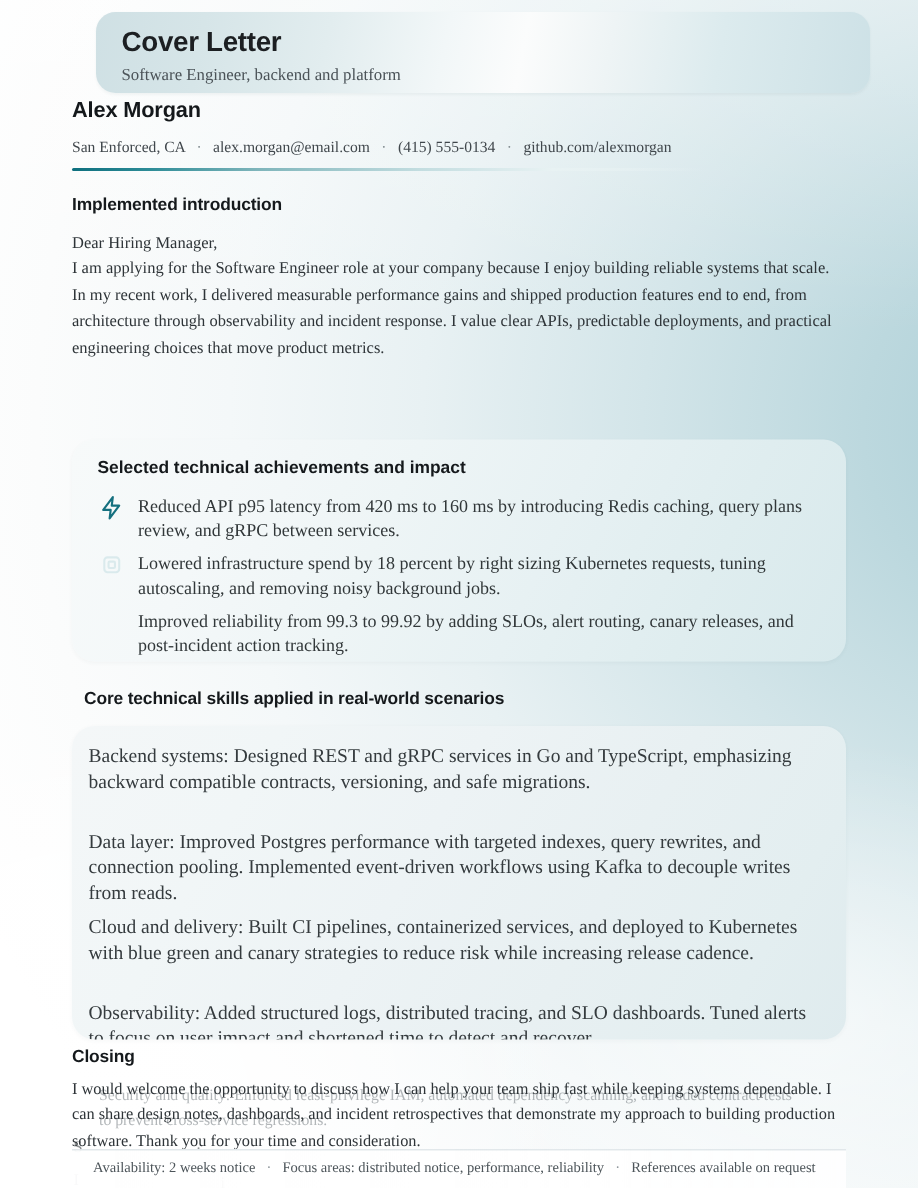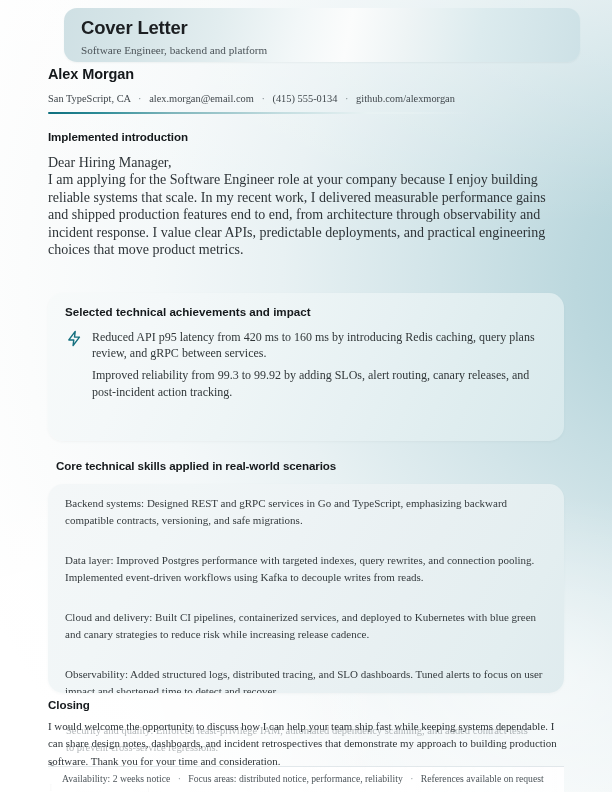--- a/index.html
+++ b/index.html
@@ -119,21 +119,21 @@
   #heading-intro   { left: 48px; top: 130px; }
   #heading-skills  { left: 48px; top: 459px; margin-left: 8px; }
   #heading-closing { left: 48px; top: 698px; }
 
   
   .intro-block {
     position: absolute;
     left: 48px;
     top: 154px;
     width: 516px;
-    font-size: 14px;
+    font-size: 11px;
     line-height: 17.4px;
     color: #2e3438;
   }
   .intro-salutation { display: block; }
   .intro-body { display: block; }
 
   
   .ach-card {
     position: absolute;
     left: 48px;
@@ -198,23 +198,23 @@
         #f1f6f7 22%,
         #edf3f5 44%,
         #e8f0f2 66%,
         #e3eef0 86%,
         #dfebee 100%);
     box-shadow: 0 1px 3px rgba(40,70,80,0.04);
     overflow: hidden;
   }
   .skill-row {
     position: absolute;
-    left: 17px;
+    left: 11px;
     width: 482px;
-    font-size: 11px;
+    font-size: 13px;
     line-height: 17.2px;
     color: #353b3e;
   }
   .skill-row.r0 { top: 11px; }
   .skill-row.r1 { top: 68px; }
   .skill-row.r2 { top: 125px; }
   .skill-row.r3 { top: 182px; }
 
   
   .closing-ghost {
@@ -280,21 +280,21 @@
   <div id="bg-sheen"></div>
 
   <div class="header-card">
     <div class="header-title">Cover Letter</div>
     <div class="header-sub">Software Engineer, backend and platform</div>
   </div>
 
   <div class="person-name">Alex Morgan</div>
 
   <div class="contact-line">
-    <span>San TypeScript, CA</span>
+    <span>San Enforced, CA</span>
     <span class="sep">·</span>
     <span>alex.morgan@email.com</span>
     <span class="sep">·</span>
     <span>(415) 555-0134</span>
     <span class="sep">·</span>
     <span>github.com/alexmorgan</span>
   </div>
 
   <div class="accent-rule"></div>
 
@@ -312,20 +312,29 @@
 
       <div class="ach-item">
         <span class="ach-ico">
           <svg width="17" height="17" viewBox="0 0 24 24" fill="none" stroke="#15707f" stroke-width="2" stroke-linecap="round" stroke-linejoin="round">
             <polygon points="13 2 4 14 11 14 10 22 19 10 12 10 13 2" fill="none"></polygon>
           </svg>
         </span>
         <span>Reduced API p95 latency from 420 ms to 160 ms by introducing Redis caching, query plans review, and gRPC between services.</span>
       </div>
 
+      <div class="ach-item">
+        <span class="ach-ico faint">
+          <svg width="17" height="17" viewBox="0 0 24 24" fill="none" stroke="#2a8f9d" stroke-width="2" stroke-linecap="round" stroke-linejoin="round">
+            <rect x="5" y="5" width="14" height="14" rx="3"></rect>
+            <rect x="9" y="9" width="6" height="6" rx="1"></rect>
+          </svg>
+        </span>
+        <span>Lowered infrastructure spend by 18 percent by right sizing Kubernetes requests, tuning autoscaling, and removing noisy background jobs.</span>
+      </div>
 
       <div class="ach-item">
         <span class="ach-ico ghost">
           <svg width="17" height="17" viewBox="0 0 24 24" fill="none" stroke="#2a8f9d" stroke-width="2" stroke-linecap="round" stroke-linejoin="round">
             <path d="M12 3l7 3v5c0 4.5-3 8-7 10-4-2-7-5.5-7-10V6l7-3z"></path>
             <polyline points="9 12 11.3 14.3 15.5 10"></polyline>
           </svg>
         </span>
         <span>Improved reliability from 99.3 to 99.92 by adding SLOs, alert routing, canary releases, and post-incident action tracking.</span>
       </div>

